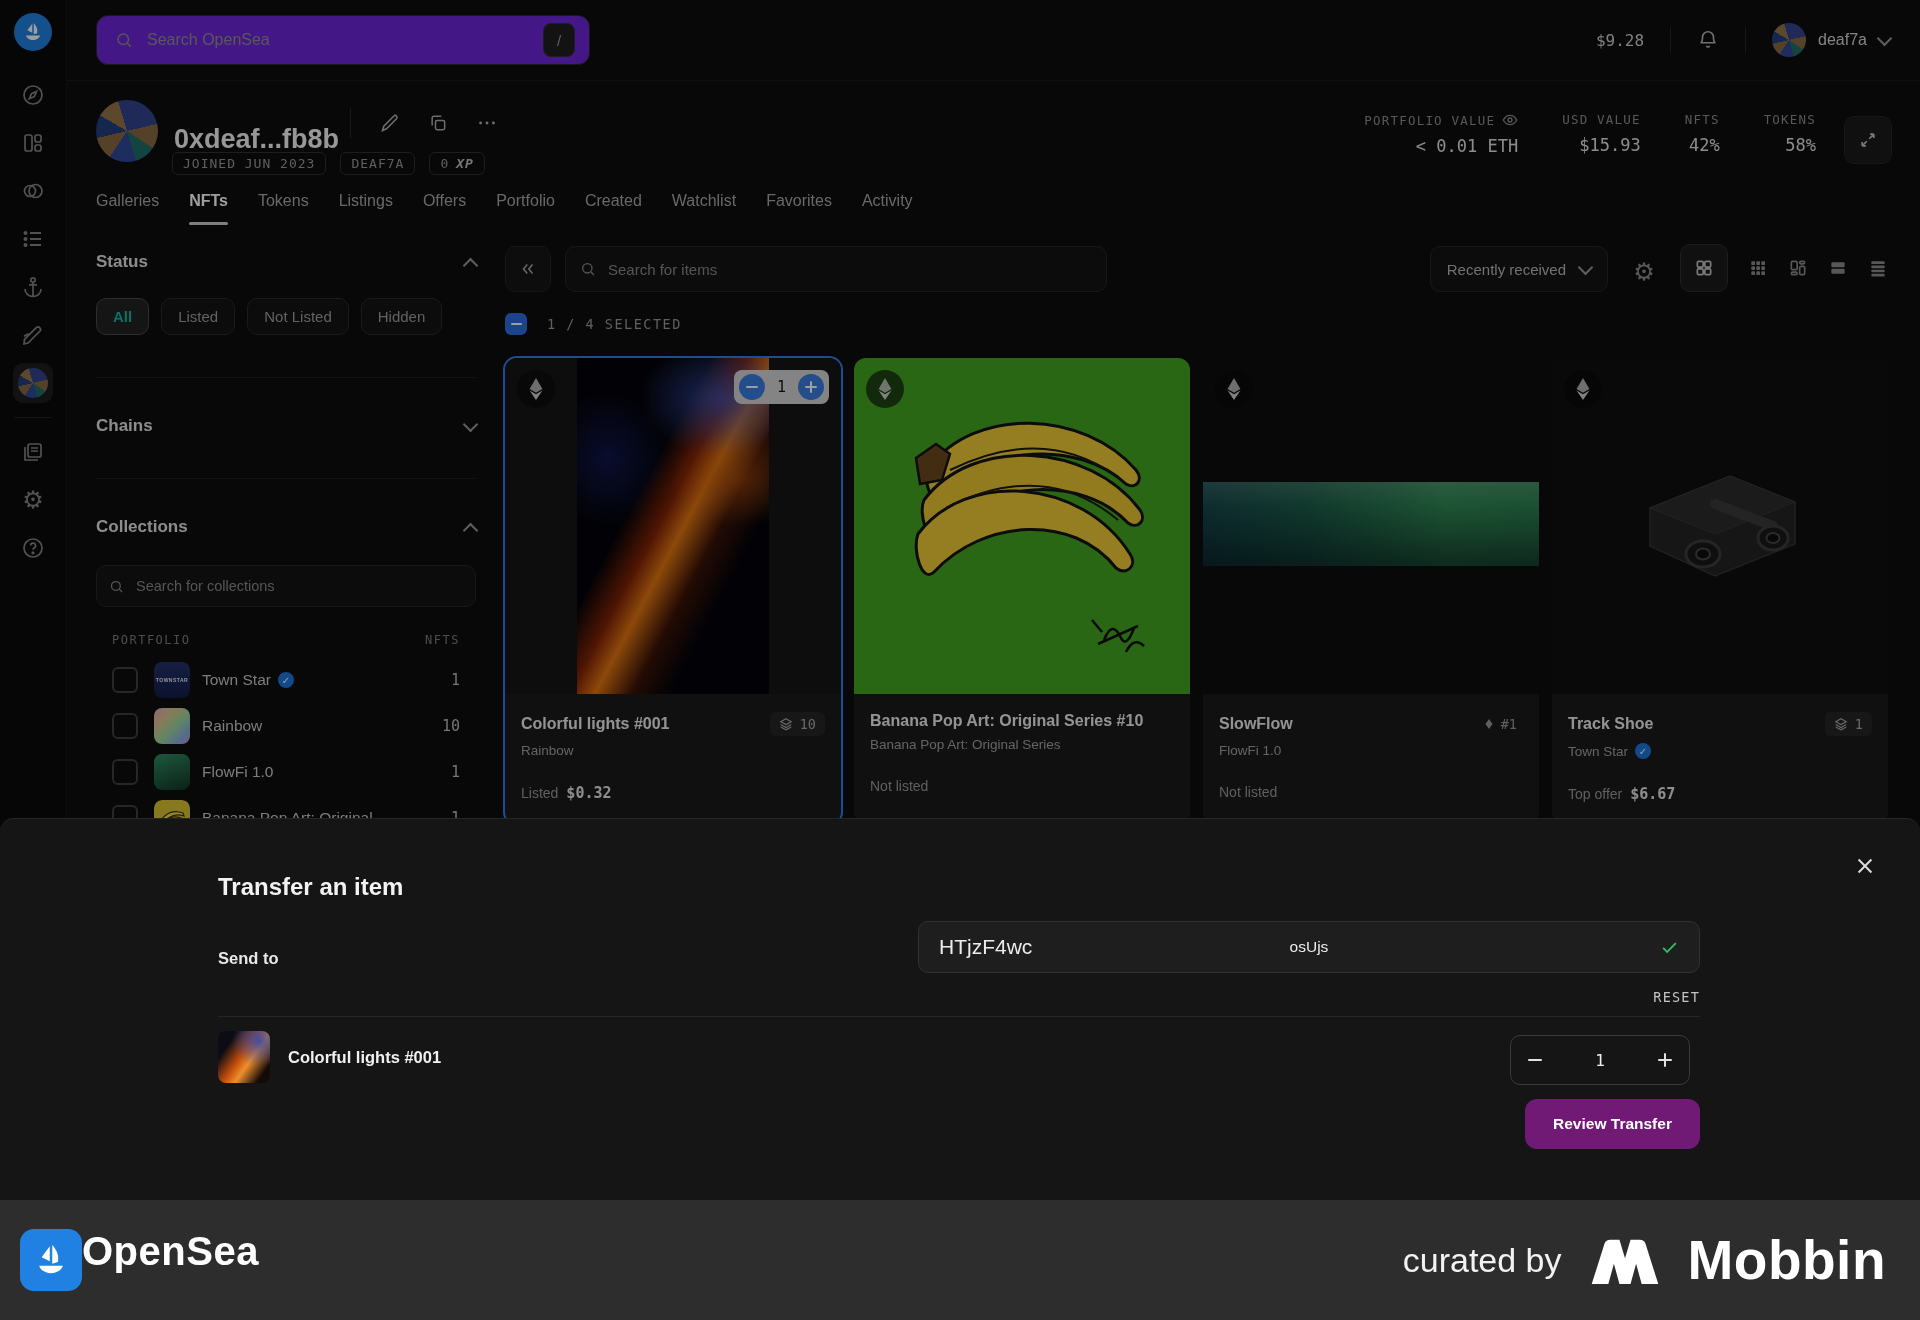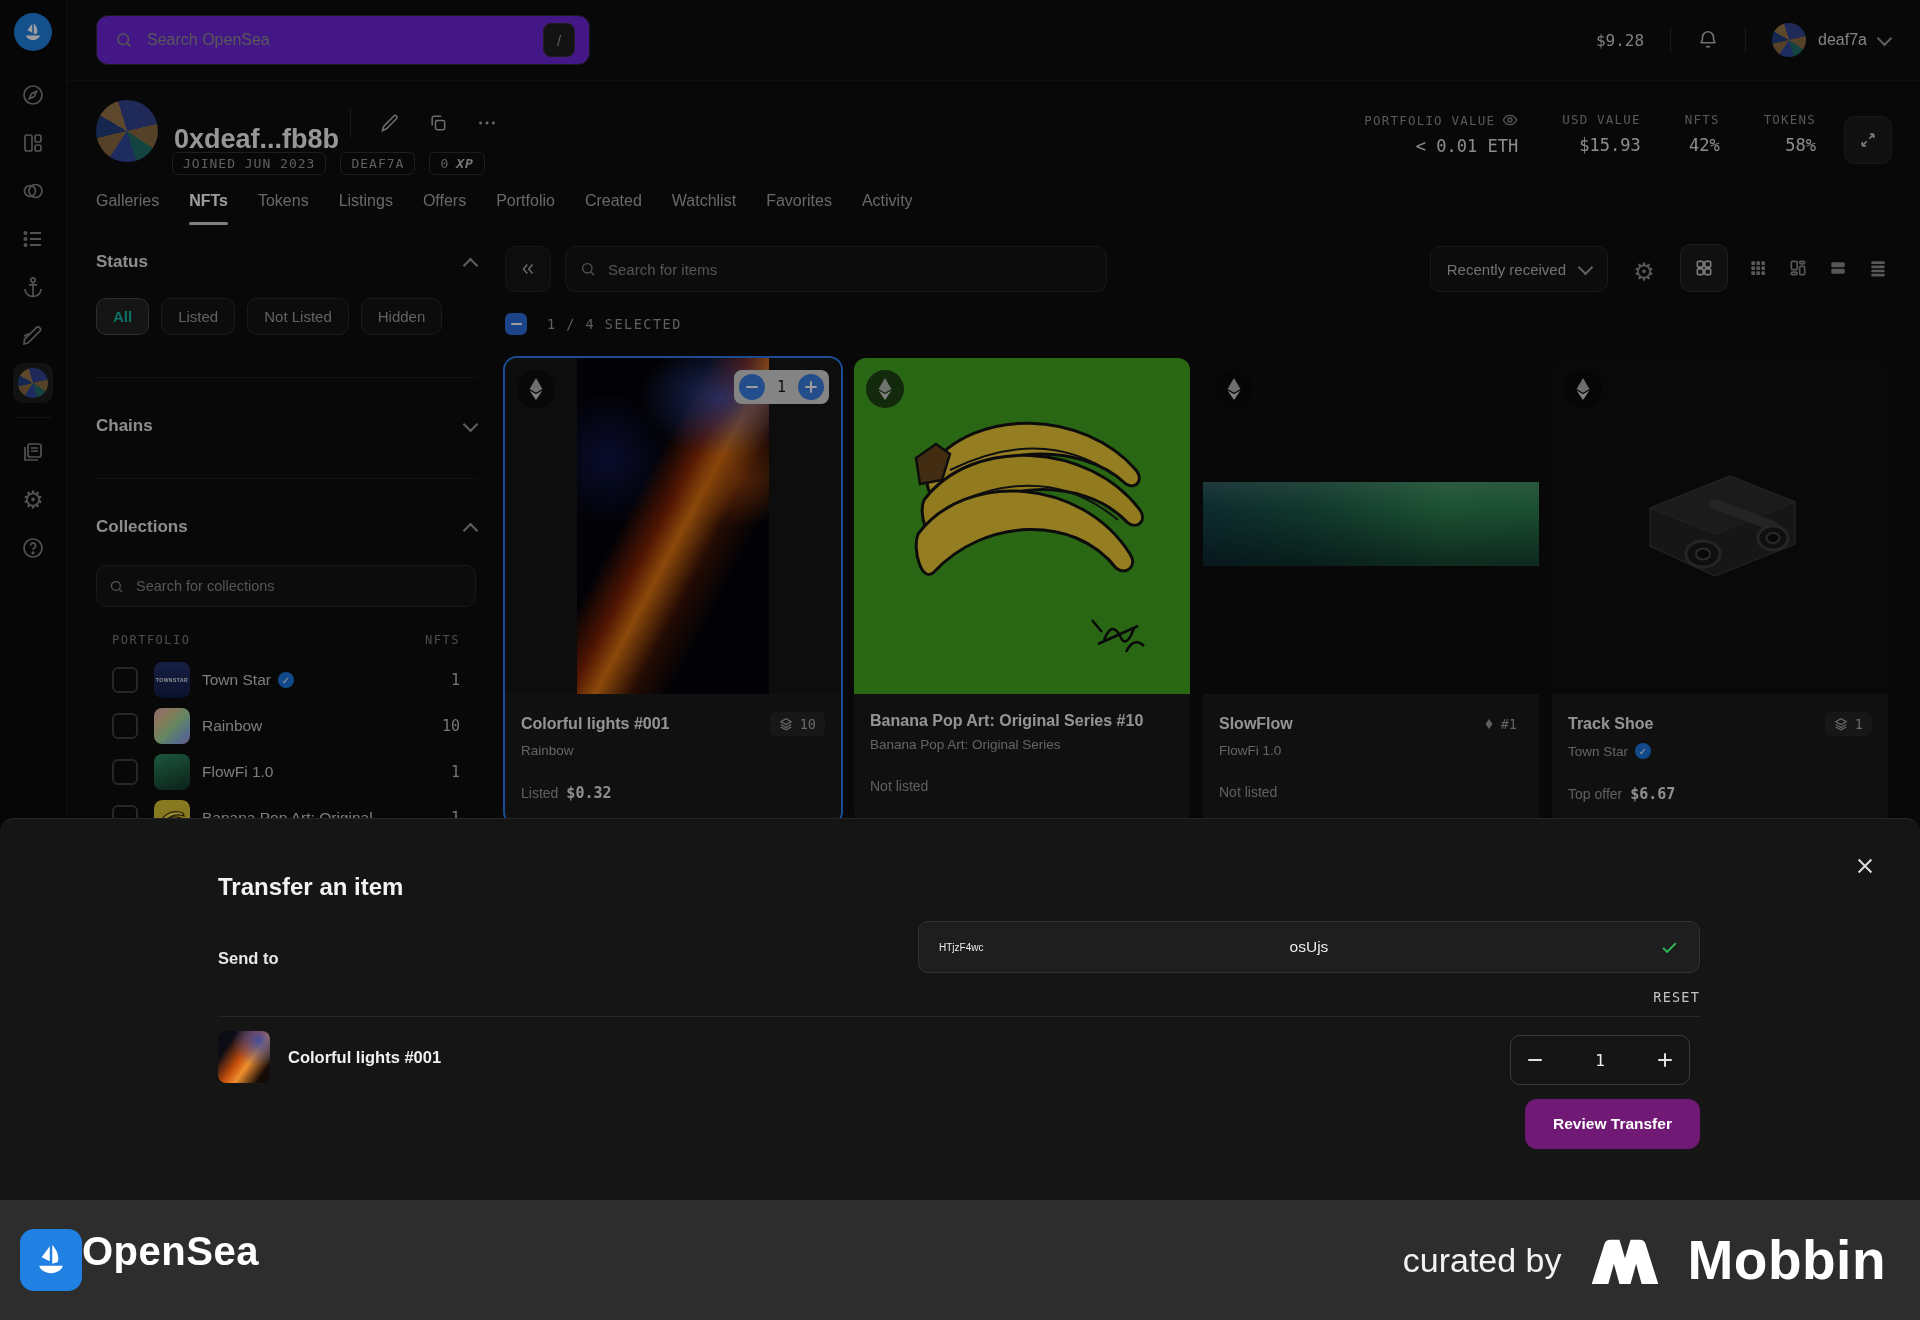--- a/index.html
+++ b/index.html
@@ -158,21 +158,21 @@
   
   .scrim{position:absolute;left:0;top:0;width:1920px;height:1200px;background:rgba(0,0,0,.38);z-index:5;}
   .sheet{position:absolute;left:0;top:818px;width:1920px;height:382px;background:#151515;
          border-top:1px solid #262626;border-radius:14px 14px 0 0;z-index:10;}
   .sheet-inner{position:absolute;left:218px;right:220px;top:0;bottom:0;}
   .sheet-title{position:absolute;left:0;top:34px;font-size:24px;font-weight:700;color:#f2f2f2;}
   .sheet-close{position:absolute;right:-176px;top:36px;color:#dcdcdc;}
   .sendto-label{position:absolute;left:0;top:130px;font-size:16.5px;color:#e8e8e8;font-weight:600;}
   .addr-input{position:absolute;right:0;top:102px;width:740px;height:50px;background:#1e1e1e;
          border:1px solid #313131;border-radius:10px;display:flex;align-items:center;padding:0 20px;}
-  .addr-left{font-size:10px;color:#ececec;}
+  .addr-left{font-size:21px;color:#ececec;}
   .addr-right{position:absolute;left:50%;transform:translateX(-50%);font-size:15.5px;color:#ececec;}
   .addr-check{margin-left:auto;color:#2ebd59;}
   .reset-link{position:absolute;right:0;top:170px;font-size:13.5px;letter-spacing:1.2px;color:#c4c4c4;}
   .sheet-div{position:absolute;left:0;right:0;top:197px;height:1px;background:#262626;}
   .sheet-item{position:absolute;left:0;top:212px;display:flex;align-items:center;}
   .sheet-thumb{width:52px;height:52px;border-radius:8px;flex:none;
      background:
        radial-gradient(circle at 78% 18%, rgba(52,74,170,.9), transparent 45%),
        linear-gradient(125deg,#0c0c14 22%,#c24d0b 46%,#ef8f2e 60%,#140a06 85%);}
   .sheet-item-name{margin-left:18px;font-size:16.5px;font-weight:600;color:#f0f0f0;}

